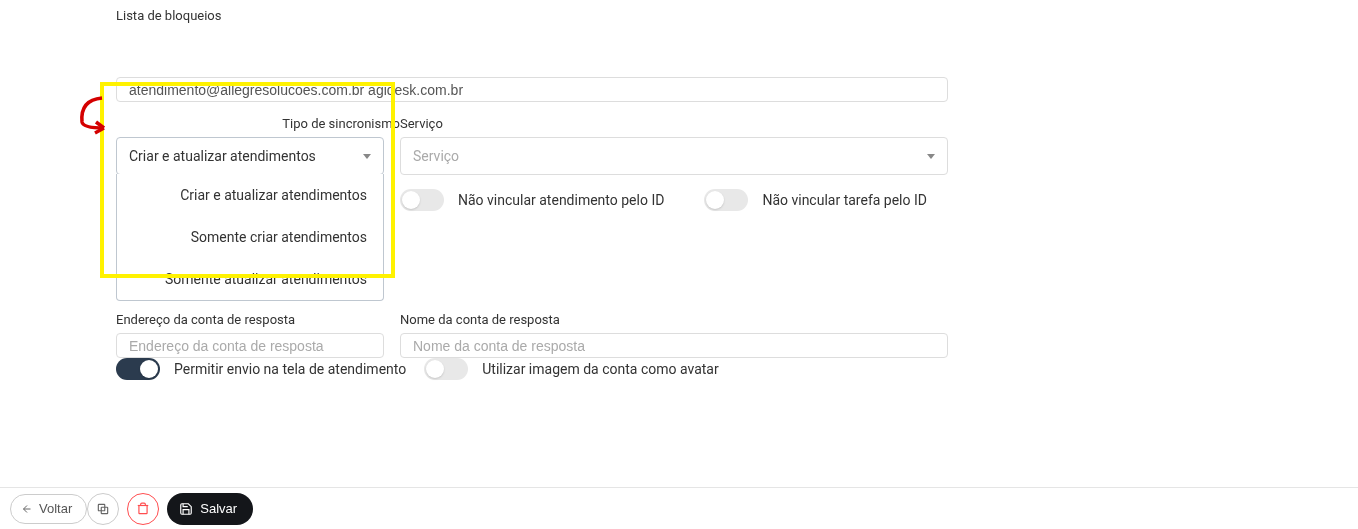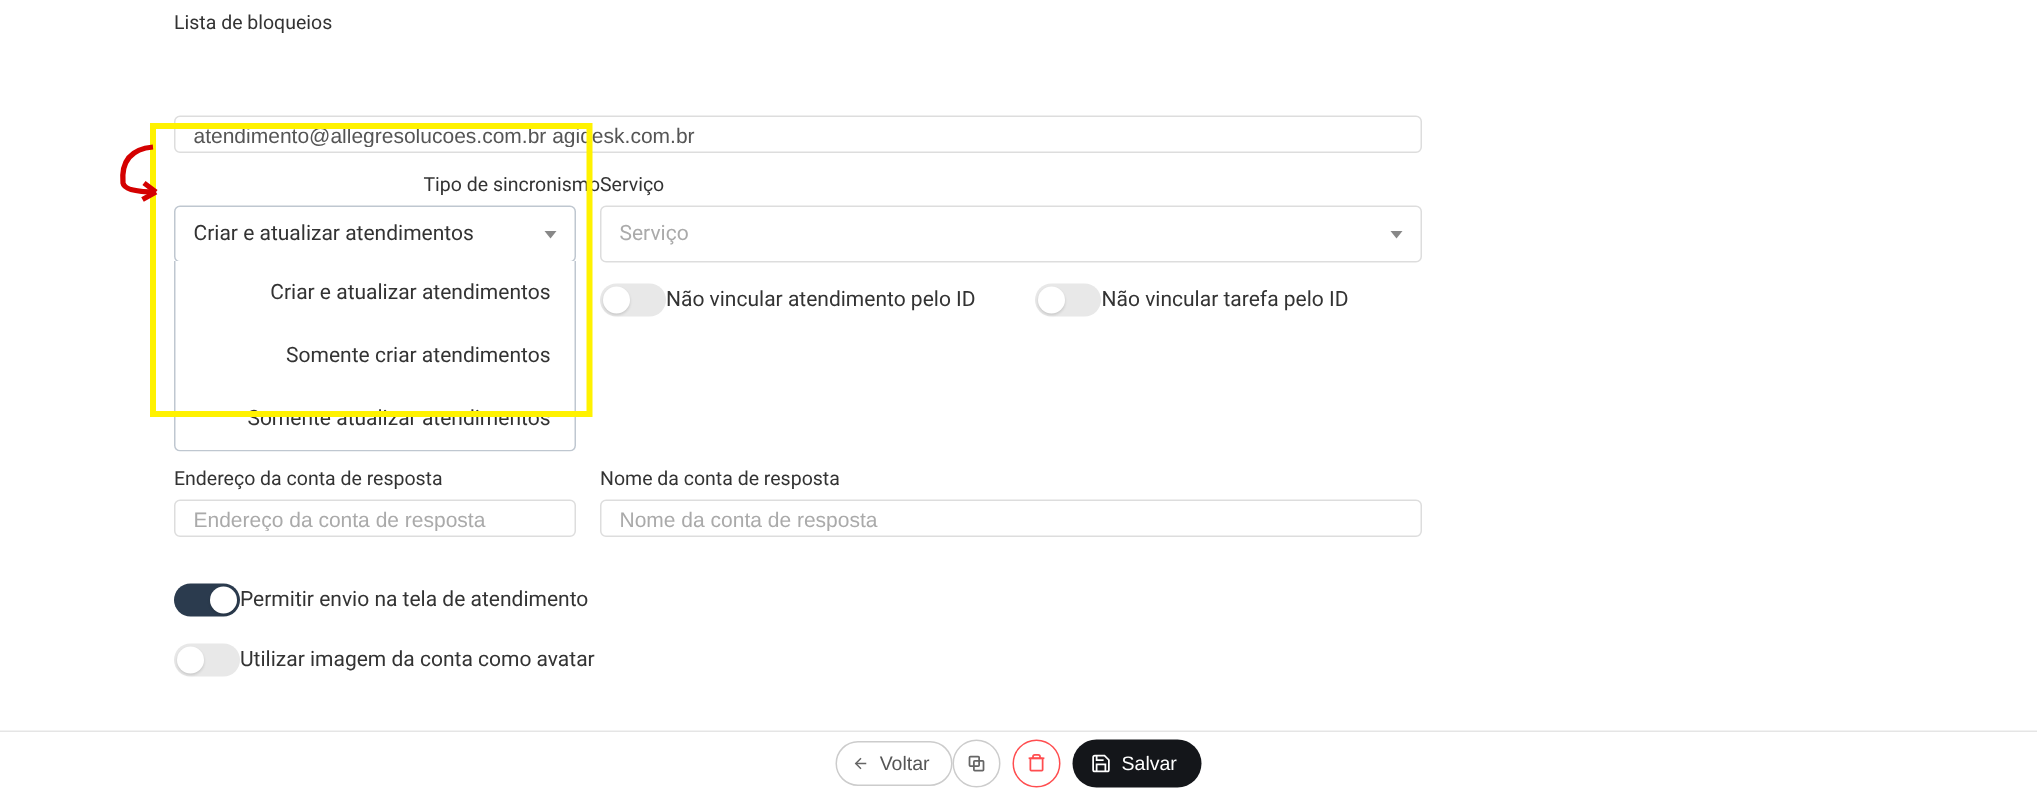--- a/index.html
+++ b/index.html
@@ -97,21 +97,21 @@
       z-index: 21;
       pointer-events: none;
     }
     .toggle-row {
       display: flex;
       align-items: center;
       gap: 20px;
       margin-top: 14px;
       padding-left: 284px;
     }
-    .toggle-item { display: flex; align-items: center; }
+    .toggle-item { display: flex; align-items: center; gap: 14px; }
     .toggle {
       width: 44px; height: 22px;
       border-radius: 11px;
       background: #e8e8e8;
       position: relative;
       cursor: pointer;
       flex-shrink: 0;
     }
     .toggle.on { background: #2b3b4e; }
     .toggle .knob {
@@ -138,35 +138,35 @@
     }
     .row-inputs {
       display: flex;
       gap: 16px;
       margin-top: 14px;
     }
     .input-group { display: flex; flex-direction: column; }
     .text-input.narrow { width: 268px; }
     .text-input.mid { width: 548px; }
     .toggle-stack {
-      margin-top: 31px;
-      display: flex;
-      flex-direction: column;
+      margin-top: 0;
+      display: flex;
       gap: 18px;
+      align-items: flex-end;
     }
     .footer-bar {
       position: absolute;
       bottom: 0;
       left: 0;
       width: 1358px;
       height: 42px;
       border-top: 1px solid #e5e5e5;
       display: flex;
       align-items: center;
-      justify-content: center;
+      justify-content: flex-start;
       padding: 0 10px;
       background: #fff;
     }
     .btn-back {
       height: 30px;
       border: 1px solid #ccc;
       border-radius: 15px;
       background: #fff;
       padding: 0 14px 0 10px;
       font-size: 13px;

